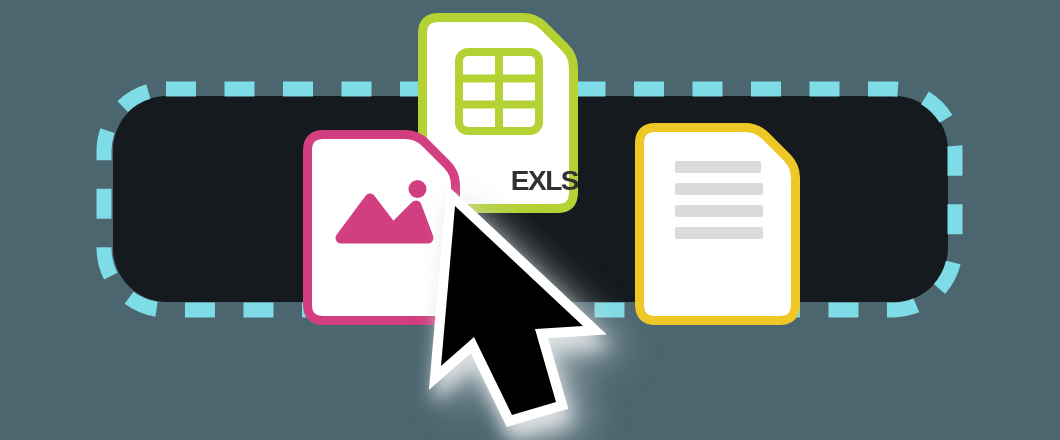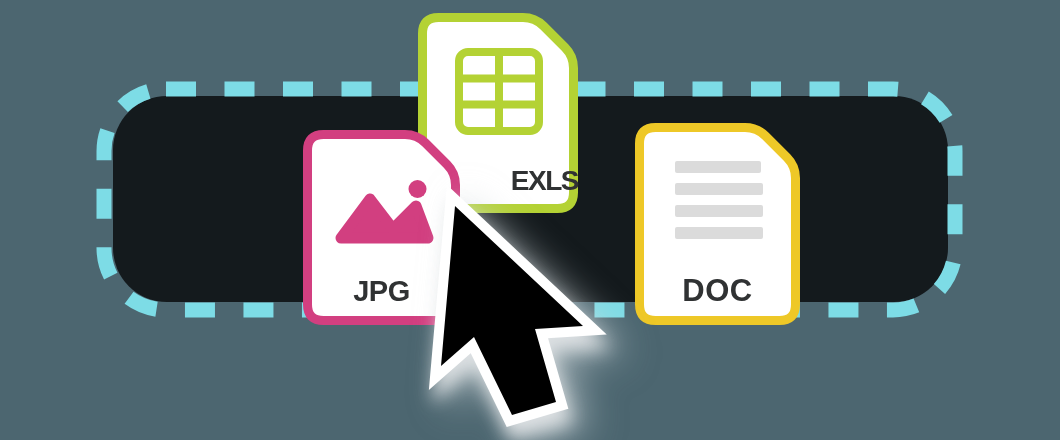--- a/index.html
+++ b/index.html
@@ -30,21 +30,20 @@
     <path d="M 655.5,127.5 L 745,127.5 Q 757,127.5 765.5,136 L 787,157.5 Q 795.5,166 795.5,178
              L 795.5,304.5 Q 795.5,320.5 779.5,320.5 L 655.5,320.5 Q 639.5,320.5 639.5,304.5
              L 639.5,143.5 Q 639.5,127.5 655.5,127.5 Z" fill="#FFFFFF" stroke="#EEC827" stroke-width="9" stroke-linejoin="round"></path>
     <g fill="#DBDBDB">
       <rect x="675" y="161" width="86" height="12" rx="2"></rect>
       <rect x="675" y="183" width="88" height="12" rx="2"></rect>
       <rect x="675" y="205" width="88" height="12" rx="2"></rect>
       <rect x="675" y="227" width="88" height="12" rx="2"></rect>
     </g>
   </svg>
-  <div class="file-label doc-label">DOC</div>
 
   <svg class="z4" width="1060" height="440" viewBox="0 0 1060 440">
     <path d="M 438.5,17.5 L 523,17.5 Q 535,17.5 543.5,26 L 565,47.5 Q 573.5,56 573.5,68
              L 573.5,192.5 Q 573.5,208.5 557.5,208.5 L 438.5,208.5 Q 422.5,208.5 422.5,192.5
              L 422.5,33.5 Q 422.5,17.5 438.5,17.5 Z" fill="#FFFFFF" stroke="#B4D234" stroke-width="9" stroke-linejoin="round"></path>
     <g stroke="#B4D234" stroke-width="8" fill="none">
       <rect x="459" y="52" width="80" height="79" rx="9"></rect>
       <line x1="499" y1="52" x2="499" y2="131"></line>
       <line x1="459" y1="78.5" x2="539" y2="78.5"></line>
       <line x1="459" y1="104.5" x2="539" y2="104.5"></line>
@@ -54,19 +53,18 @@
 
   <svg class="z6" width="1060" height="440" viewBox="0 0 1060 440">
     <path d="M 323.5,134.5 L 405,134.5 Q 417,134.5 425.5,143 L 447,164.5 Q 455.5,173 455.5,185
              L 455.5,304.5 Q 455.5,320.5 439.5,320.5 L 323.5,320.5 Q 307.5,320.5 307.5,304.5
              L 307.5,150.5 Q 307.5,134.5 323.5,134.5 Z" fill="#FFFFFF" stroke="#D23F80" stroke-width="9" stroke-linejoin="round"></path>
     <g>
       <path d="M 341,238 L 370,199 L 393,229 L 416,206 L 428,238 Z" fill="#D23F80" stroke="#D23F80" stroke-width="11" stroke-linejoin="round"></path>
       <circle cx="417.5" cy="189" r="9" fill="#D23F80"></circle>
     </g>
   </svg>
-  <div class="file-label jpg-label">JPG</div>
 
   <svg id="cursor-svg" width="1060" height="440" viewBox="0 0 1060 440">
     <path d="M 455,206 L 441,366 L 474,337 L 512,415 L 556,402 L 535,329 L 583,326 Z" fill="#000000" stroke="#FFFFFF" stroke-width="20" stroke-linejoin="miter" stroke-miterlimit="8" paint-order="stroke"></path>
   </svg>
 
 </div>
 
 </body></html>

